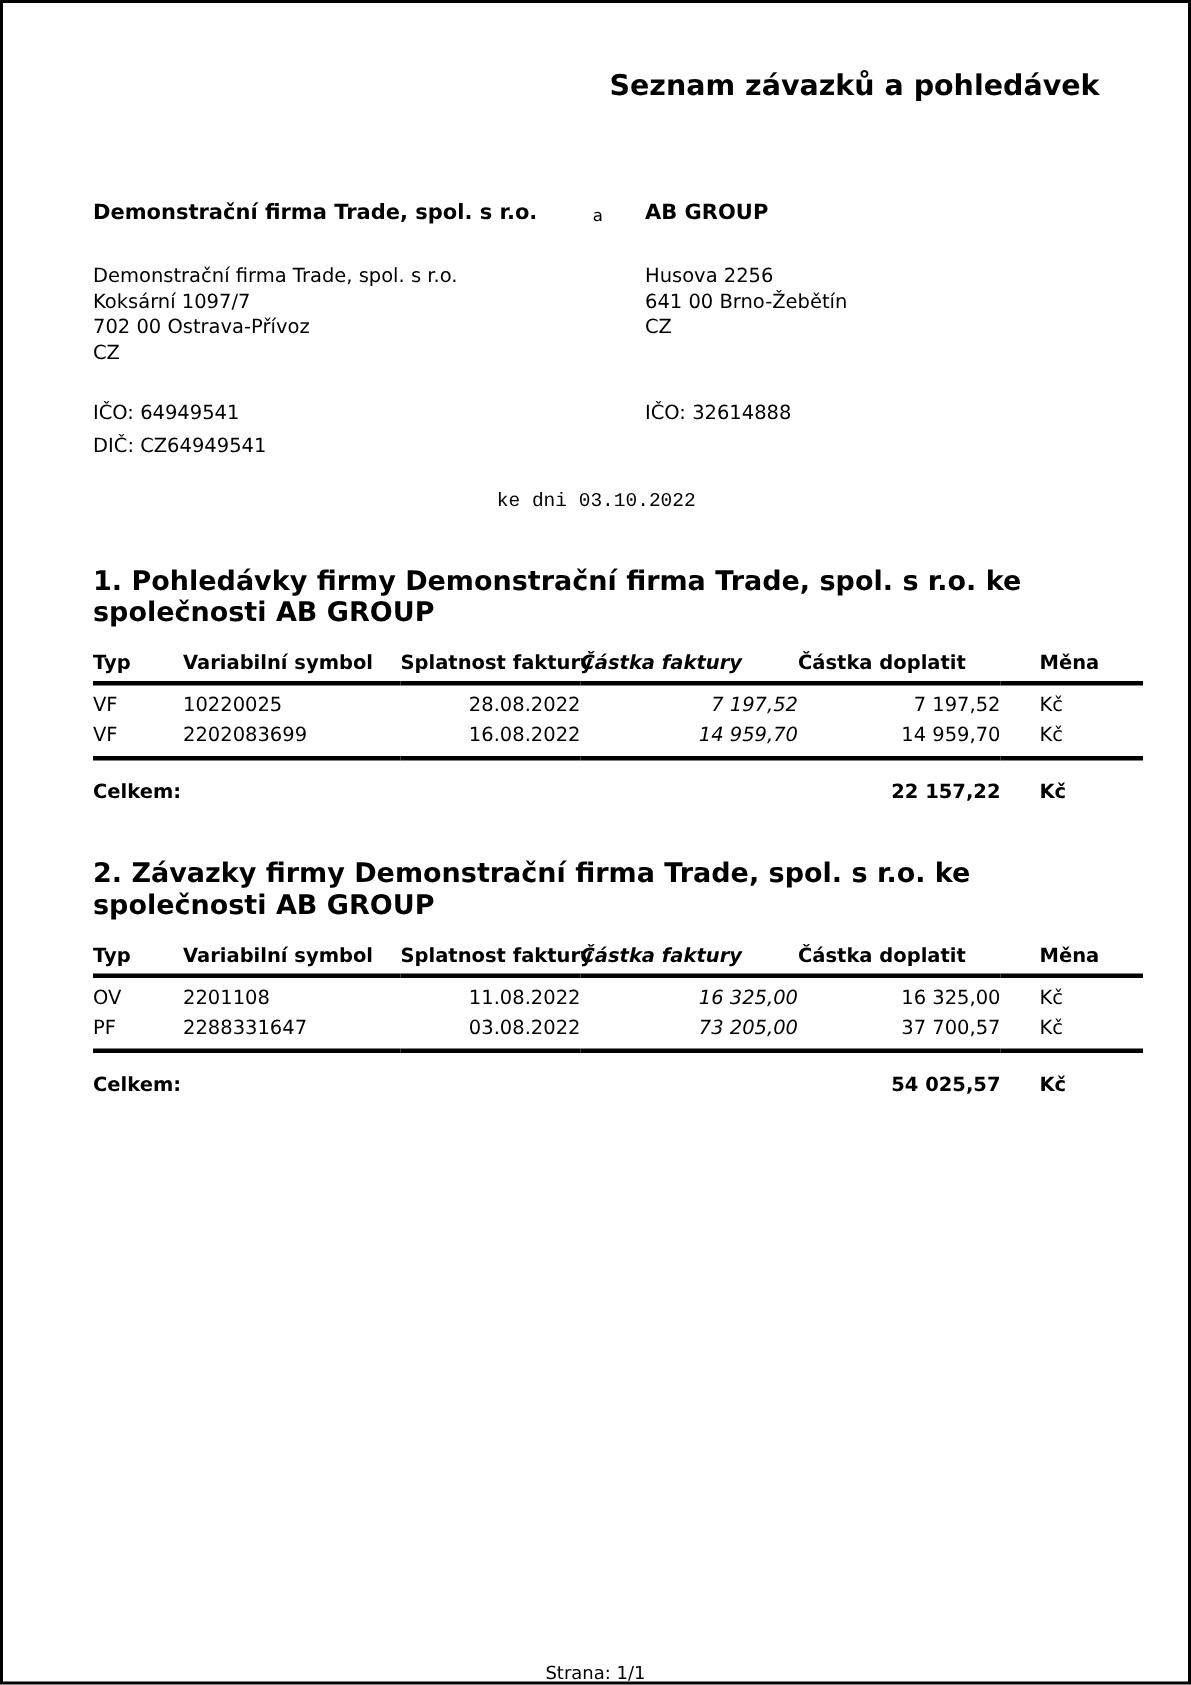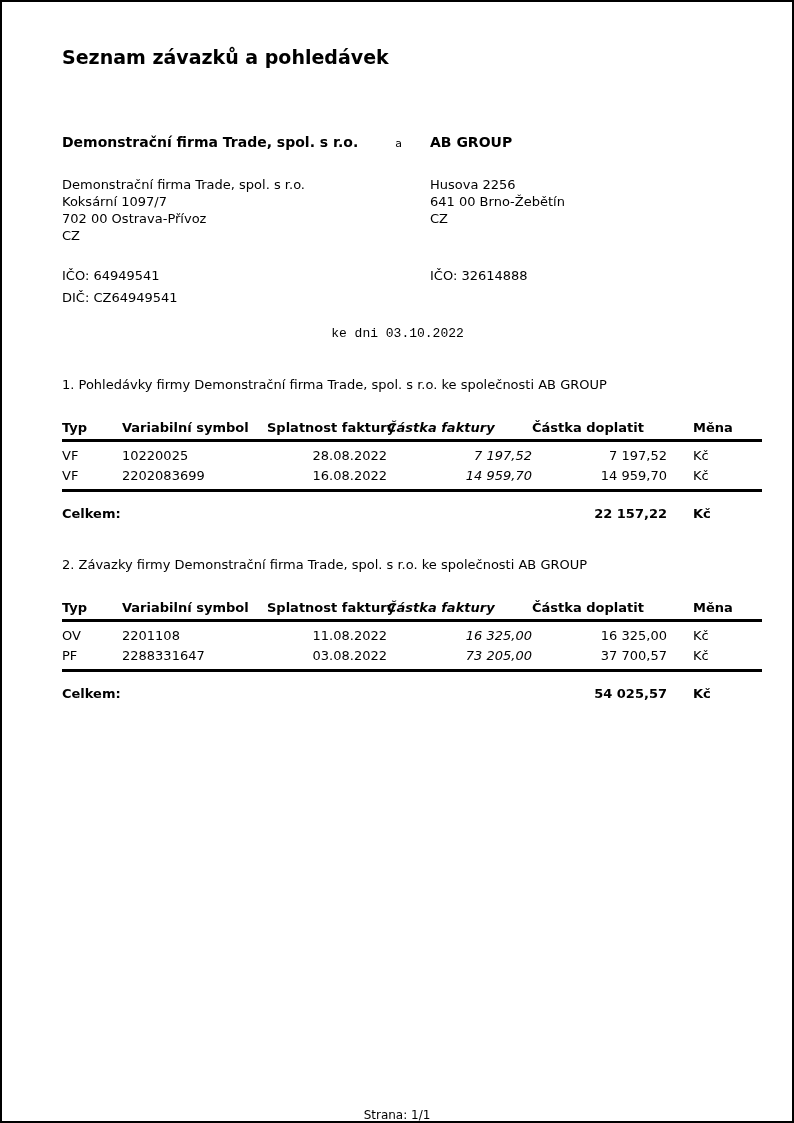--- a/index.html
+++ b/index.html
@@ -17,21 +17,21 @@
     position: relative;
     height: 100%;
     box-sizing: border-box;
     padding: 0 59px 0 60px;
   }
   h1.page-title {
     margin: 44px 0 0 0;
     font-size: 19px;
     line-height: 22px;
     font-weight: bold;
-    text-align: left;
+    text-align: right;
   }
   .parties {
     margin-top: 65px;
     display: grid;
     grid-template-columns: 305px 63px 1fr;
     grid-row-gap: 21px;
   }
   .company-name {
     font-size: 14px;
     font-weight: bold;
@@ -50,25 +50,25 @@
   .asof {
     margin-top: 17px;
     text-align: center;
     font-size: 13px;
     font-family: Liberation Mono, monospace;
   }
   section.stmt { margin-top: 36px; }
   section.stmt + section.stmt { margin-top: 34px; }
   section.stmt h2 {
     margin: 0;
-    font-size: 13px;
-    font-weight: normal;
+    font-size: 18px;
+    font-weight: bold;
   }
   table.stmt-table {
-    margin-top: 28px;
+    margin-top: 16px;
     width: 100%;
     border-collapse: collapse;
     table-layout: fixed;
     font-size: 13px;
   }
   table.stmt-table th {
     font-weight: bold;
     text-align: left;
     padding: 0 0 4px 0;
     border-bottom: 3px solid #000;

